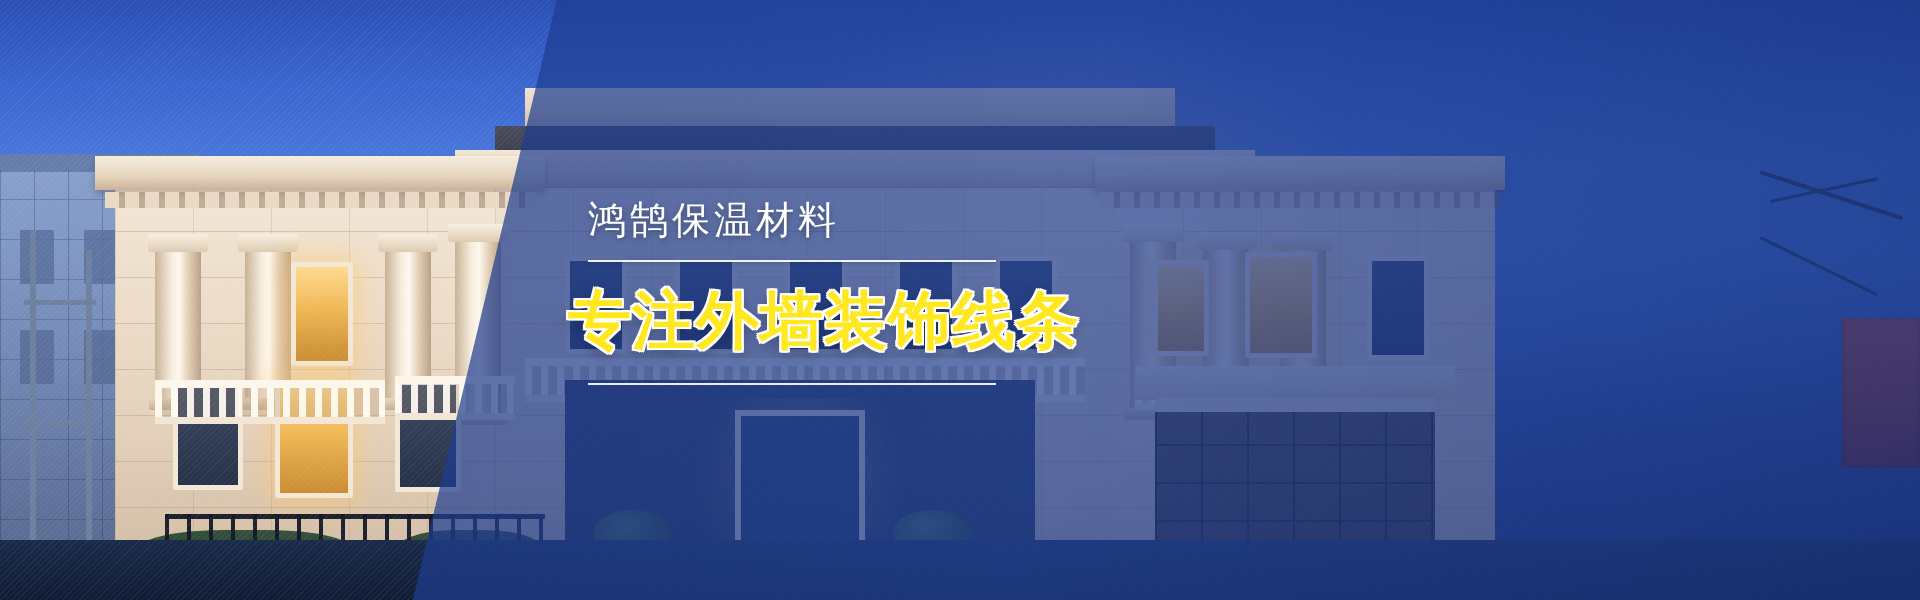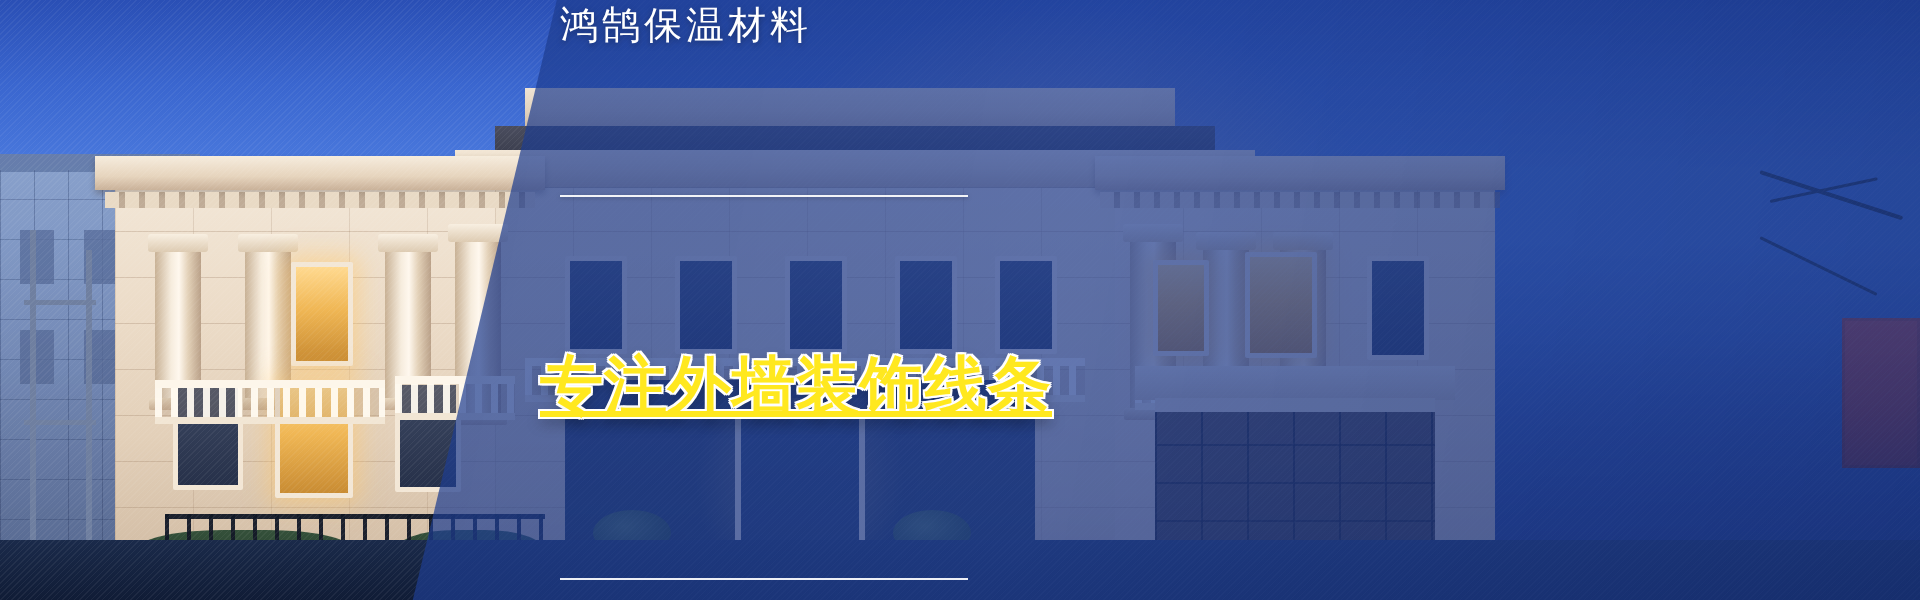--- a/index.html
+++ b/index.html
@@ -239,22 +239,22 @@
   }
   .panel-edge{
     position:absolute; inset:0;
     background:linear-gradient(100deg, rgba(255,255,255,.10) 0%, rgba(255,255,255,0) 3%);
     clip-path:polygon(29.0% 0%, 31% 0%, 23.5% 100%, 21.5% 100%);
     pointer-events:none;
   }
 
   
   .content{
-    position:absolute; left:532px; top:0; width:720px; height:600px;
-    display:flex; flex-direction:column; justify-content:space-between;
+    position:absolute; left:560px; top:0; width:720px; height:600px;
+    display:flex; flex-direction:column; justify-content:center;
     align-items:flex-start;
   }
   .brand{
     color:#ffffff;
     font-size:38px;
     letter-spacing:4px;
     font-weight:400;
     text-shadow:0 2px 6px rgba(0,0,0,.35);
     margin-bottom:14px;
     margin-left:28px;
@@ -270,21 +270,21 @@
     line-height:1.22;
     color:#ffe81f;
     letter-spacing:1px;
     text-shadow:
       2px 0 0 #fff, -2px 0 0 #fff, 0 2px 0 #fff, 0 -2px 0 #fff,
       2px 2px 0 #fff, -2px 2px 0 #fff, 2px -2px 0 #fff, -2px -2px 0 #fff,
       0 6px 14px rgba(0,0,0,.35);
     margin-left:8px;
     white-space:nowrap;
   }
-  .headline-2{ margin-top:-2px;text-decoration:underline; }
+  .headline-2{ margin-top:-2px; }
   .rule2{
     width:408px; height:2px; background:rgba(255,255,255,.92);
     margin:24px 0 20px 28px;
   }
   .tagline{
     color:#ffffff;
     font-size:33px;
     letter-spacing:3px;
     margin-left:34px;
     text-shadow:0 2px 7px rgba(0,0,0,.40);

